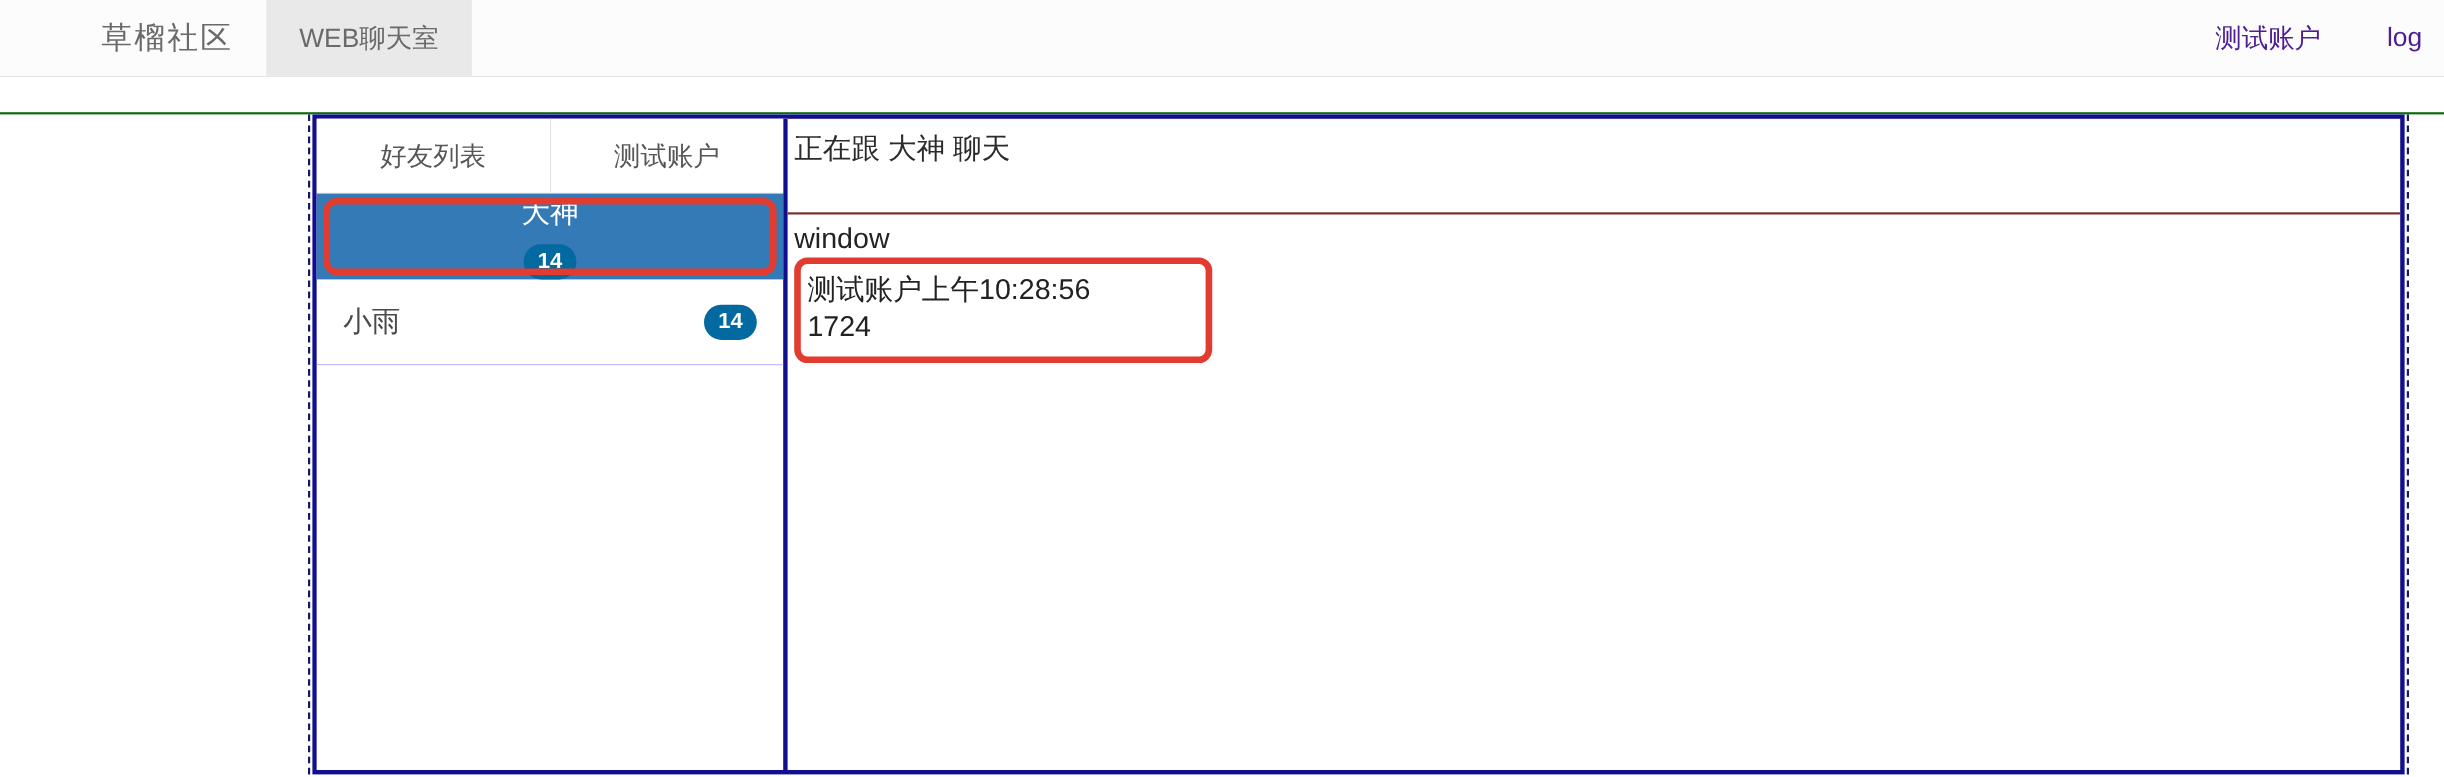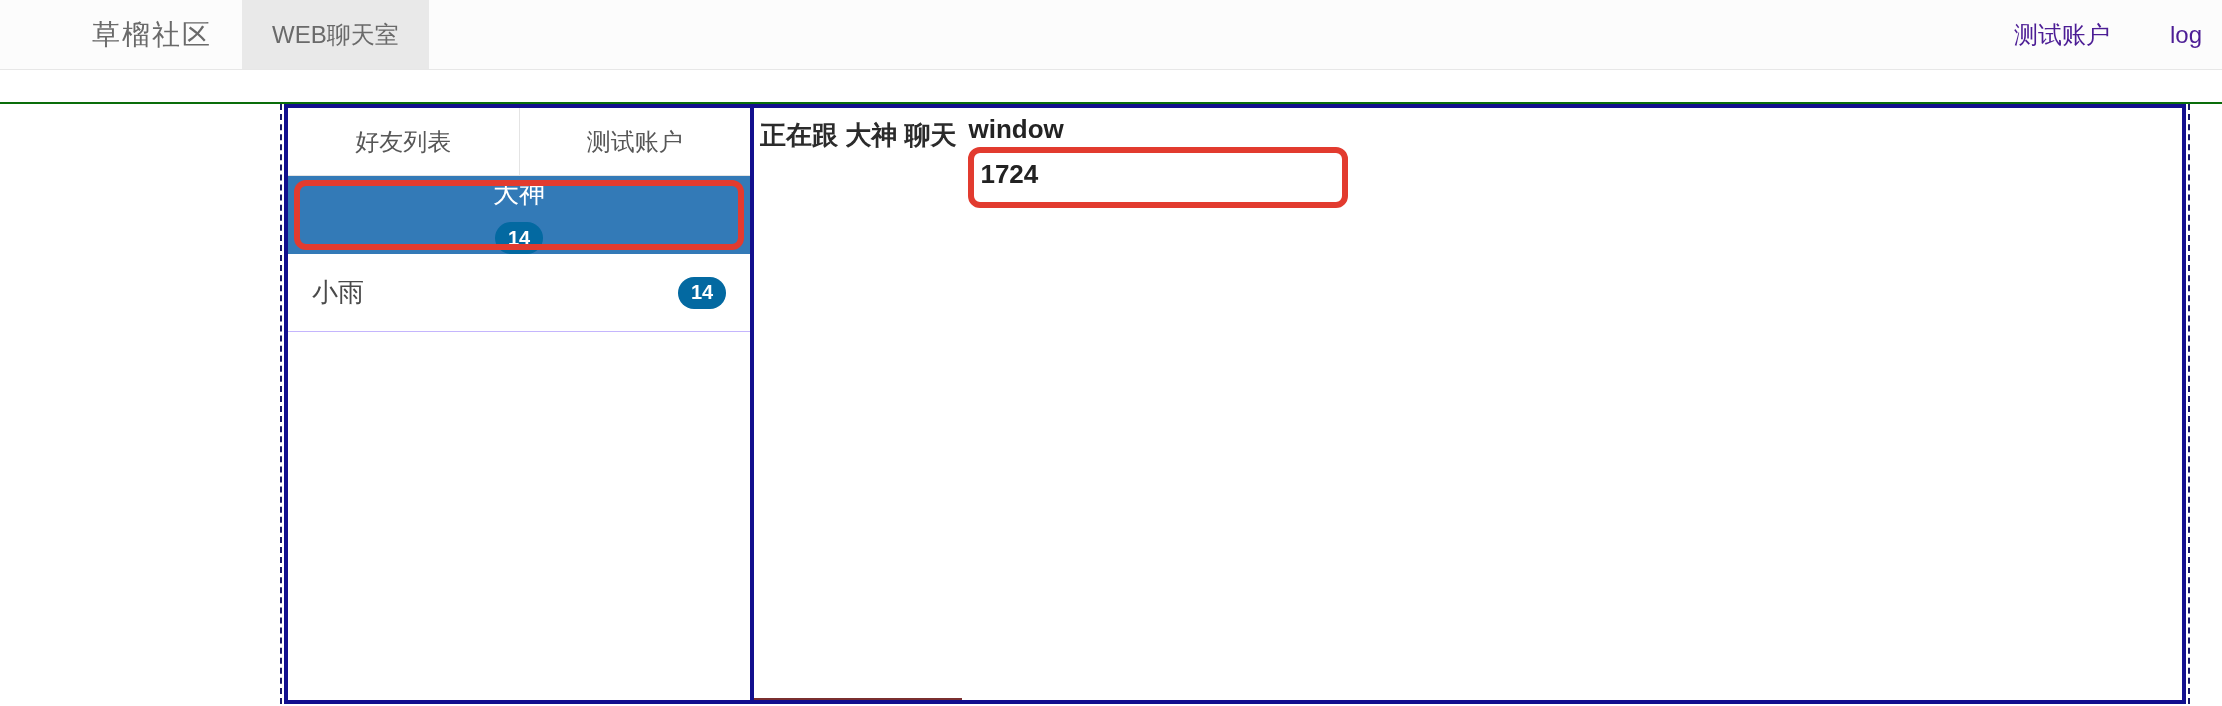--- a/index.html
+++ b/index.html
@@ -64,21 +64,21 @@
       position: absolute;
       left: 2px;
       right: 2px;
       top: 0;
       bottom: 0;
       border: 4px solid #120f8e;
       display: flex;
       background: #fff;
     }
     .sidebar {
-      width: 466px;
+      width: 428px;
       border-right: 4px solid #120f8e;
       background: #fff;
       display: flex;
       flex-direction: column;
     }
     .tabs {
       display: flex;
       height: 68px;
       border-bottom: 1px solid #e4e4e4;
     }
@@ -132,21 +132,21 @@
       padding: 0 10px;
       border-radius: 16px;
       background: #0369a1;
       color: #fff;
       font-size: 20px;
       font-weight: 600;
     }
     .chat-panel {
       flex: 1;
       display: flex;
-      font-weight: bold;
+      flex-direction: column;
     }
     .chat-header {
       padding: 10px 6px 40px 6px;
       border-bottom: 2px solid #7a2f2f;
       font-size: 26px;
       color: #2b2b2b;
     }
     .chat-body {
       flex: 1;
       padding: 6px 6px;
@@ -214,20 +214,21 @@
             <span class="badge">14</span>
           </div>
         </div>
       </div>
 
       <div class="chat-panel">
         <div class="chat-header">正在跟 大神 聊天</div>
         <div class="chat-body">
           <div class="sys-line">window</div>
           <div class="msg-block">
+            <div class="msg-meta">测试账户上午10:28:56</div>
             <div class="msg-text">1724</div>
           </div>
         </div>
       </div>
 
     </div>
   </div>
 </div>
 
 </body></html>

